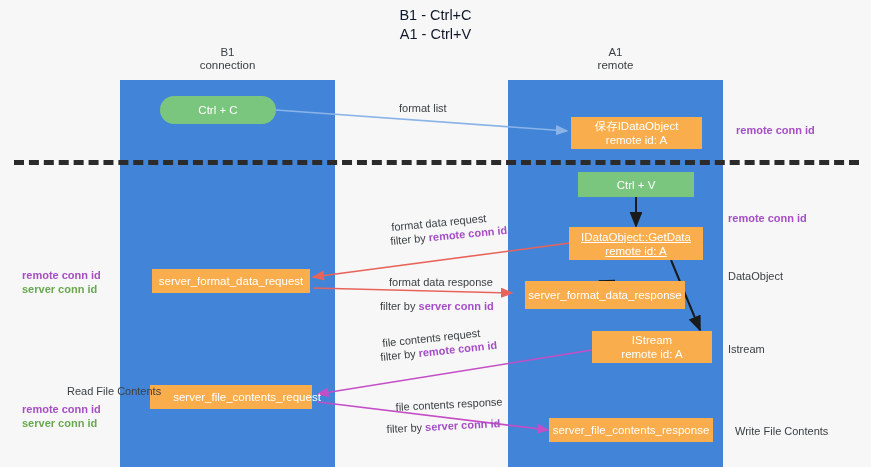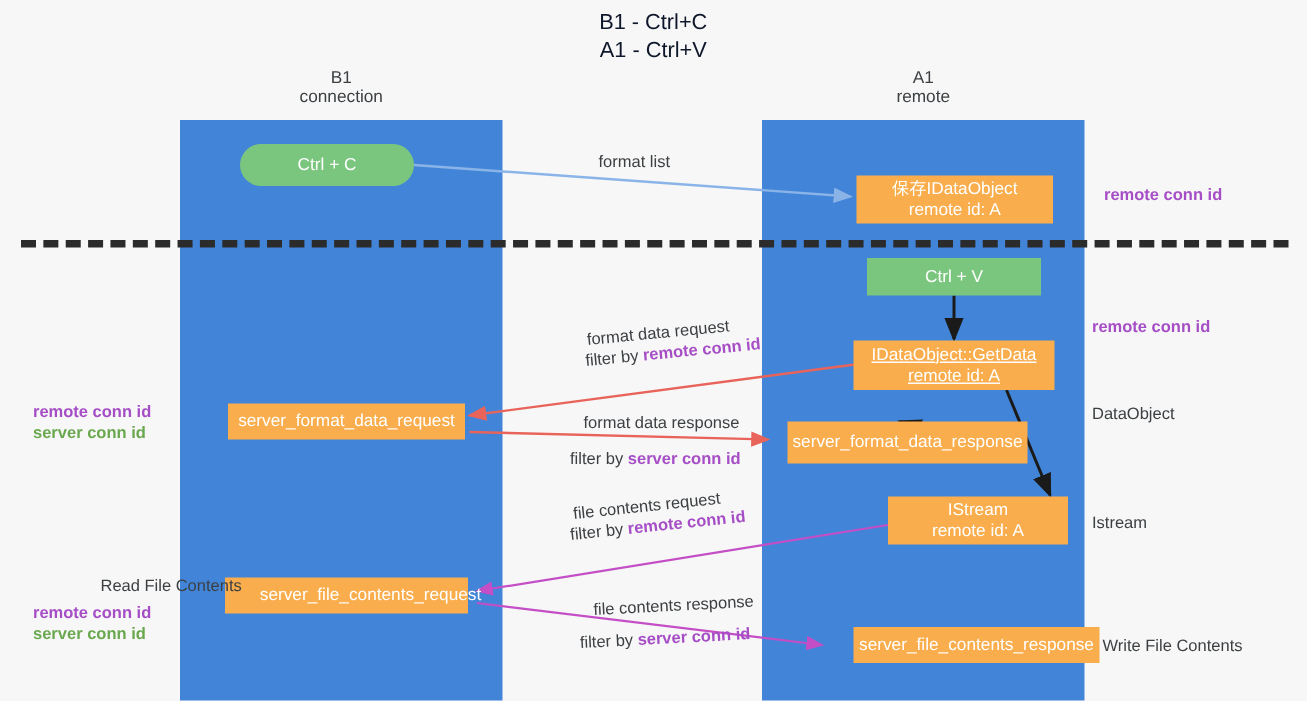--- a/index.html
+++ b/index.html
@@ -115,21 +115,21 @@
 
   <div class="node orange" style="left:152px;top:269px;width:158px;height:24px;">server_format_data_request</div>
 
   <div class="node orange" style="left:513px;top:281px;width:160px;height:28px;margin-left:12px;">server_format_data_response</div>
 
   <div class="node orange" style="left:592px;top:331px;width:120px;height:32px;">IStream
 remote id: A</div>
 
   <div class="node orange" style="left:150px;top:385px;width:162px;height:24px;padding-left:32px;">server_file_contents_request</div>
 
-  <div class="node orange" style="left:549px;top:418px;width:164px;height:24px;margin-left:20px;">server_file_contents_response</div>
+  <div class="node orange" style="left:549px;top:418px;width:164px;height:24px;">server_file_contents_response</div>
 
   <div class="lbl" style="left:399px;top:101px;">format list</div>
 
   <div class="lbl rot" style="left:392px;top:220px;transform:rotate(-5.5deg);">format data request</div>
   <div class="lbl rot" style="left:391px;top:234px;transform:rotate(-5.5deg);"><span>filter by </span><span class="hl-purple">remote conn id</span></div>
 
   <div class="lbl" style="left:389px;top:275px;">format data response</div>
   <div class="lbl" style="left:380px;top:299px;"><span>filter by </span><span class="hl-purple">server conn id</span></div>
 
   <div class="lbl rot" style="left:383px;top:336px;transform:rotate(-6deg);">file contents request</div>

